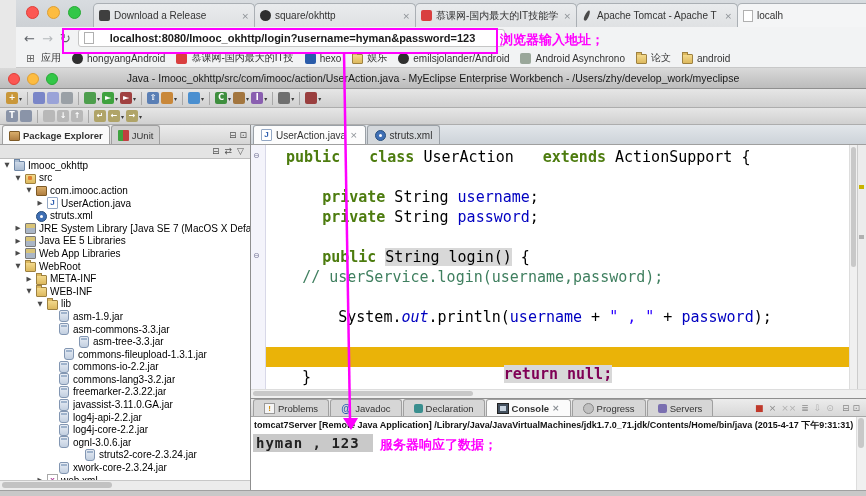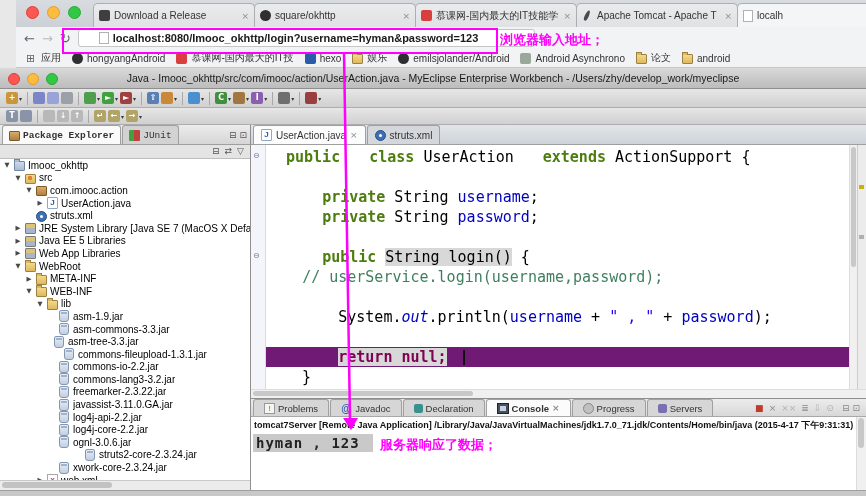--- a/index.html
+++ b/index.html
@@ -15,21 +15,21 @@
   .tl.yellow{background:#fdbc40;border:1px solid #de9f34;}
   .tl.green{background:#33c748;border:1px solid #27aa35;}
   .btabs{display:flex;flex:1;align-items:flex-end;height:24px;min-width:0;}
   .btab{width:150px;min-width:0;height:23px;background:linear-gradient(#e9ebed,#dfe1e3);border:1px solid #aaafb4;border-bottom:none;border-radius:5px 5px 0 0;margin-right:-1px;display:flex;align-items:center;gap:4px;padding:0 5px;font-size:10px;color:#333;flex:none;}
   .btab.active{background:#f4f5f6;}
   .btab-label{flex:1;white-space:nowrap;overflow:hidden;min-width:0;}
   .btab-close{color:#8a8f94;font-size:9px;flex:none;}
   .navbar{height:22px;background:#f2f3f4;display:flex;align-items:center;gap:7px;padding:0 8px;}
   .navbtn{font-size:13px;color:#5f6368;line-height:1;}
   .navbtn.dim{color:#b5b8bb;}
-  .urlbox{width:415px;height:16px;background:#fff;border:1px solid #c6c6c6;border-radius:3px;display:flex;align-items:center;gap:4px;padding:0 20px;}
+  .urlbox{width:415px;height:16px;background:#fff;border:1px solid #c6c6c6;border-radius:3px;display:flex;align-items:center;gap:16px;padding:0 5px;}
   .url-text{font-size:11px;color:#1a1a1a;font-weight:bold;white-space:nowrap;overflow:hidden;}
   .bookmarks{height:18px;background:#f2f3f4;border-bottom:1px solid #c8c8c8;display:flex;align-items:center;gap:11px;padding:0 10px;overflow:hidden;}
   .bmk{display:flex;align-items:center;gap:4px;font-size:10px;color:#333;white-space:nowrap;flex:none;}
 
   
   .ic{width:11px;height:11px;position:relative;display:inline-block;flex:none;}
   .ic.github-icon{background:#2f2f2f;border-radius:50%;}
   .ic.imooc-icon{background:#d93f3f;border-radius:2px;}
   .ic.release-icon{background:#3f3f3f;border-radius:2px;}
   .ic.tomcat-icon{background:transparent;}
@@ -74,42 +74,42 @@
   .toolbar.row1{height:18px;}
   .toolbar.row2{height:16px;}
   .tbi-wrap{display:flex;align-items:center;margin:0 1px;}
   .tbi{width:12px;height:12px;border-radius:2px;color:#fff;font-size:8px;font-weight:bold;line-height:12px;text-align:center;}
   .tb-dd{font-size:6px;color:#3a3a3a;margin-left:1px;}
   .tb-div{width:1px;height:13px;background:#a8a8a8;margin:0 4px;}
 
   .main{flex:1;display:flex;min-height:0;}
   .left-panel{width:250px;flex:none;border-right:1px solid #8f8f8f;display:flex;flex-direction:column;background:#ececec;min-height:0;}
   .panel-tabs-row{height:19px;flex:none;display:flex;align-items:flex-end;background:linear-gradient(#ececec,#d6d6d6);border-bottom:1px solid #9f9f9f;padding-left:2px;}
-  .ptab{display:flex;align-items:center;gap:3px;height:18px;padding:0 6px;font-size:9.5px;color:#333;border:1px solid #9f9f9f;border-bottom:none;border-radius:3px 3px 0 0;background:#d2d2d2;margin-right:1px;white-space:nowrap;font-family:Liberation Mono, monospace;}
+  .ptab{display:flex;align-items:center;gap:3px;height:18px;padding:0 6px;font-size:9.5px;color:#333;border:1px solid #9f9f9f;border-bottom:none;border-radius:3px 3px 0 0;background:#d2d2d2;margin-right:1px;white-space:nowrap;}
   .ptab.active{background:#fafafa;font-weight:bold;}
   .panel-win-btns{margin-left:auto;display:flex;gap:3px;padding:0 3px 4px 0;}
   .vbtn{font-size:9px;color:#555;line-height:1;}
   .panel-toolbar{height:13px;flex:none;display:flex;justify-content:flex-end;align-items:center;gap:5px;padding:0 6px;background:#e4e4e4;border-bottom:1px solid #bdbdbd;}
   .tree{flex:1;background:#fff;overflow:hidden;min-height:0;}
   .tree-row{height:12.6px;display:flex;align-items:center;gap:3px;white-space:nowrap;overflow:hidden;font-size:10px;color:#000;}
   .twisty{width:8px;flex:none;font-size:6.5px;color:#4a4a4a;text-align:center;}
   .tree-label{overflow:hidden;}
   .hscroll{height:9px;flex:none;background:#ececec;border-top:1px solid #c8c8c8;position:relative;}
   .hscroll .thumb{position:absolute;left:2px;top:1px;width:110px;height:6px;background:#c2c2c2;border-radius:3px;}
 
   .right-col{flex:1;display:flex;flex-direction:column;min-width:0;min-height:0;}
   .editor-tabs{height:19px;flex:none;display:flex;align-items:flex-end;background:linear-gradient(#e2e6ea,#cdd3d9);border-bottom:1px solid #9f9f9f;padding-left:2px;}
   .etab{display:flex;align-items:center;gap:4px;height:18px;padding:0 7px;font-size:10px;color:#333;border:1px solid #9aa0a6;border-bottom:none;border-radius:3px 3px 0 0;background:#d4d8dc;margin-right:1px;white-space:nowrap;}
   .etab.active{background:#fcfcfc;}
   .editor{flex:1;position:relative;background:#fff;min-height:0;overflow:hidden;}
   .gutter{position:absolute;left:0;top:0;bottom:8px;width:14px;background:#f4f4fb;border-right:1px solid #d8d8e8;}
   .fold{position:absolute;left:2px;font-size:8px;color:#7a7a9a;}
   .code{position:absolute;left:15px;top:2px;right:16px;overflow:hidden;}
   .code-line{height:20px;display:flex;align-items:center;white-space:pre;font-family:"DejaVu Sans Mono",monospace;font-size:15px;}
-  .code-line.current{background:#701a75;}
+  .code-line.current{background:#eab308;flex-direction:column;}
   .tk-kw{color:#4d7c0f;font-weight:bold;margin-left:20px;}
   .tk-pl{color:#000;}
   .tk-var{color:#0000c0;}
   .tk-str{color:#2a00ff;}
   .tk-com{color:#3f7f5f;}
   .tk-stat{color:#0000c0;font-style:italic;}
   .tk-hl{color:#000;background:#d8d8d8;}
   .tk-khl{color:#7f0055;font-weight:bold;background:#d8d8d8;}
   .caret{display:inline-block;width:2px;height:15px;background:#111;margin-left:7px;}
   .editor-vscroll{position:absolute;right:8px;top:0;bottom:8px;width:8px;background:#f0f0f0;border-left:1px solid #ddd;}
@@ -425,21 +425,21 @@
             <div class="tree-row" style="padding-left: 47px;">
               <span class="twisty glyph"></span>
               <span class="ic jar-icon"></span>
               <span class="tree-label">asm-1.9.jar</span>
             </div>
             <div class="tree-row" style="padding-left: 47px;">
               <span class="twisty glyph"></span>
               <span class="ic jar-icon"></span>
               <span class="tree-label">asm-commons-3.3.jar</span>
             </div>
-            <div class="tree-row" style="padding-left: 42px;">
+            <div class="tree-row" style="padding-left: 67px;">
               <span class="twisty glyph"></span>
               <span class="ic jar-icon"></span>
               <span class="tree-label">asm-tree-3.3.jar</span>
             </div>
             <div class="tree-row" style="padding-left: 52px;">
               <span class="twisty glyph"></span>
               <span class="ic jar-icon"></span>
               <span class="tree-label">commons-fileupload-1.3.1.jar</span>
             </div>
             <div class="tree-row" style="padding-left: 47px;">

